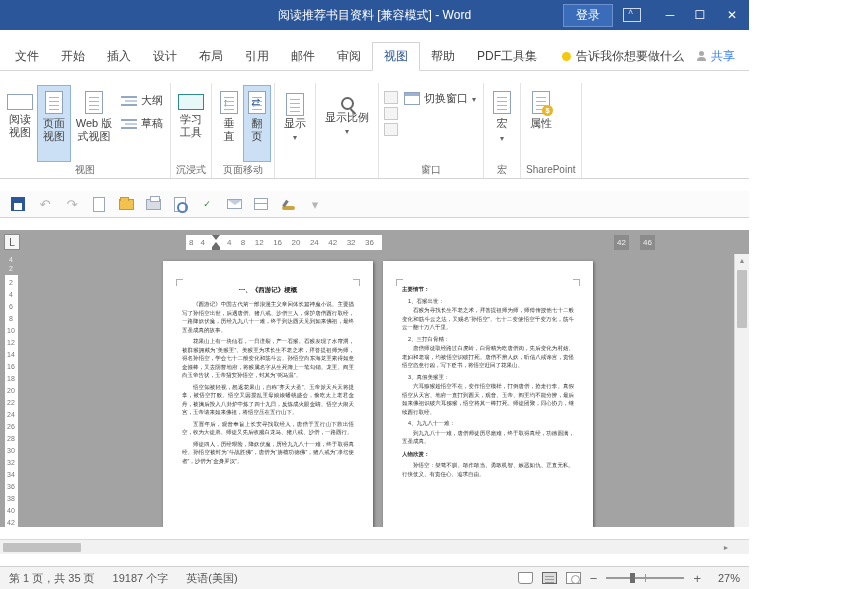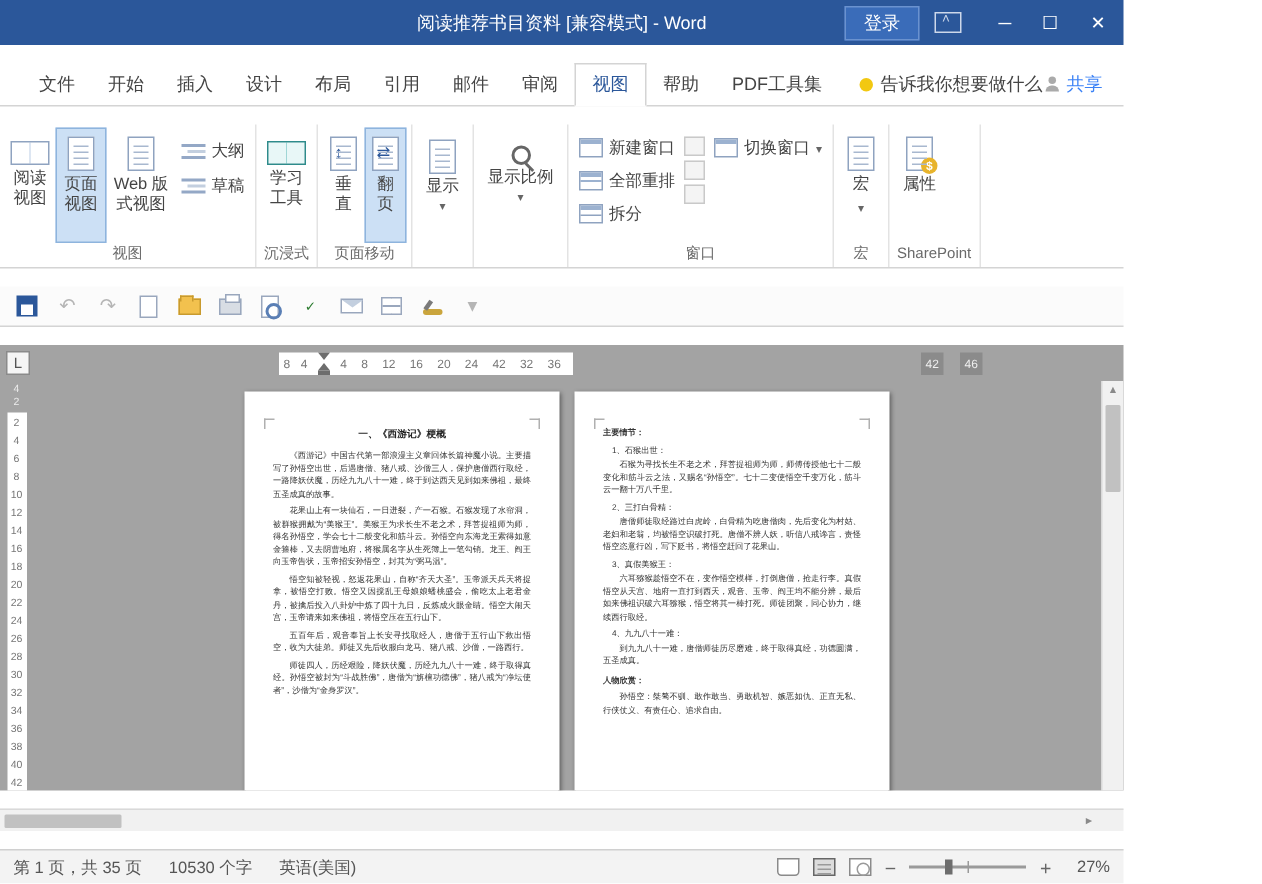--- a/index.html
+++ b/index.html
@@ -11,21 +11,21 @@
   .titlebar{height:30px;background:#2B579A;color:#fff;display:flex;align-items:center;position:relative;flex:0 0 auto;}
   .tb-title{position:absolute;left:50%;transform:translateX(-50%);font-size:12px;white-space:nowrap;}
   .tb-right{margin-left:auto;display:flex;align-items:center;height:100%;justify-content:space-between;}
   .signin{background:#3A6CB9;border:1px solid #6a92cf;color:#fff;font-size:12px;padding:2px 12px;margin-right:10px;cursor:pointer;}
   .ribopt{width:18px;height:14px;border:1px solid #cdd8ea;margin-right:14px;position:relative;}
   .ribopt::after{content:"˄";position:absolute;left:4px;top:-2px;font-size:9px;color:#cdd8ea;}
   .winbtn{width:30px;height:30px;display:flex;align-items:center;justify-content:center;font-size:12px;color:#fff;cursor:pointer;}
   .winbtn.close{width:34px;}
 
   
-  .tabrow{height:29px;background:#fff;display:flex;align-items:stretch;padding-left:15px;font-size:12px;color:#444;border-bottom:1px solid #d4d4d4;flex:0 0 auto;justify-content:space-between;}
+  .tabrow{height:29px;background:#fff;display:flex;align-items:stretch;padding-left:4px;font-size:12px;color:#444;border-bottom:1px solid #d4d4d4;flex:0 0 auto;justify-content:space-between;}
   .rtab{padding:0 11px;display:flex;align-items:center;cursor:pointer;white-space:nowrap;}
   .rtab.active{color:#2B579A;border:1px solid #d4d4d4;border-bottom:1px solid #fff;margin-bottom:-1px;background:#fff;}
   .tellme{display:flex;align-items:center;gap:5px;margin-left:14px;color:#444;cursor:pointer;white-space:nowrap;}
   .bulb{width:9px;height:9px;border-radius:50%;background:#f2c811;display:inline-block;}
   .share{margin-left:auto;margin-right:14px;display:flex;align-items:center;gap:5px;color:#3b82f6;cursor:pointer;}
   .person{width:10px;height:10px;position:relative;display:inline-block;}
   .person::before{content:"";position:absolute;left:3px;top:0;width:5px;height:5px;border-radius:50%;background:#aaa;}
   .person::after{content:"";position:absolute;left:1px;bottom:0;width:9px;height:4px;border-radius:4px 4px 0 0;background:#aaa;}
 
   
@@ -253,34 +253,20 @@
     <div class="rgroup">
       <div class="tallbtn">
         <span class="icon-mag"></span>
         <span class="rlbl">显示比例</span>
         <span class="drop">▾</span>
       </div>
     </div>
 
     <div class="rgroup">
       <div class="rg-content">
-        <div class="rcol" style="gap:3px;padding-top:4px;">
-          <div class="rsmall">
-            <span class="icon-win"></span>
-            <span>新建窗口</span>
-          </div>
-          <div class="rsmall">
-            <span class="icon-win arr2"></span>
-            <span>全部重排</span>
-          </div>
-          <div class="rsmall">
-            <span class="icon-win split"></span>
-            <span>拆分</span>
-          </div>
-        </div>
         <div class="minicol">
           <div class="minibtn"></div>
           <div class="minibtn"></div>
           <div class="minibtn"></div>
         </div>
         <div class="rsmall" style="align-self:flex-start;margin-top:4px;">
           <span class="icon-win"></span>
           <span>切换窗口</span>
           <span class="drop">▾</span>
         </div>
@@ -449,21 +435,21 @@
     </div>
   </div>
 
   <div class="hscroll">
     <div class="hs-th"></div>
     <div class="hs-r">►</div>
   </div>
 
   <div class="statusbar">
     <span class="sb-item">第 1 页，共 35 页</span>
-    <span class="sb-item">10530 个字</span>
+    <span class="sb-item">19187 个字</span>
     <span class="sb-item">英语(美国)</span>
     <span class="sb-right">
       <span class="sbic book"></span>
       <span class="sbic lines act"></span>
       <span class="sbic globe"></span>
       <span class="zsign">−</span>
       <span class="zline">
         <span class="ztick"></span>
         <span class="zthumb"></span>
       </span>

